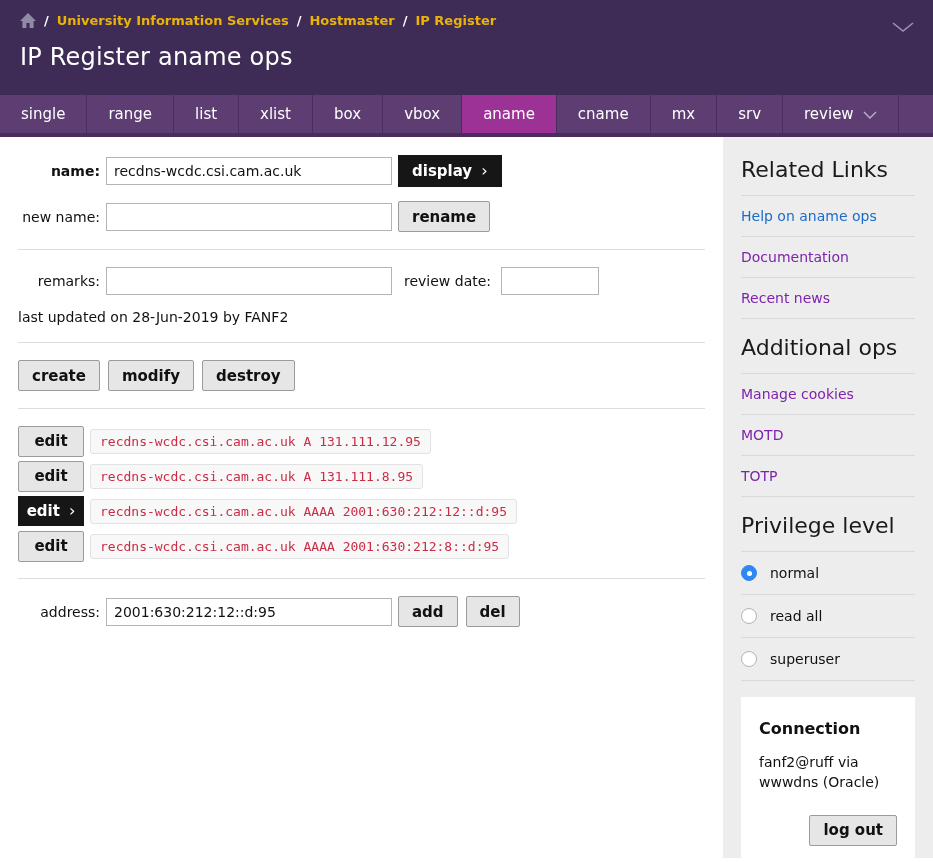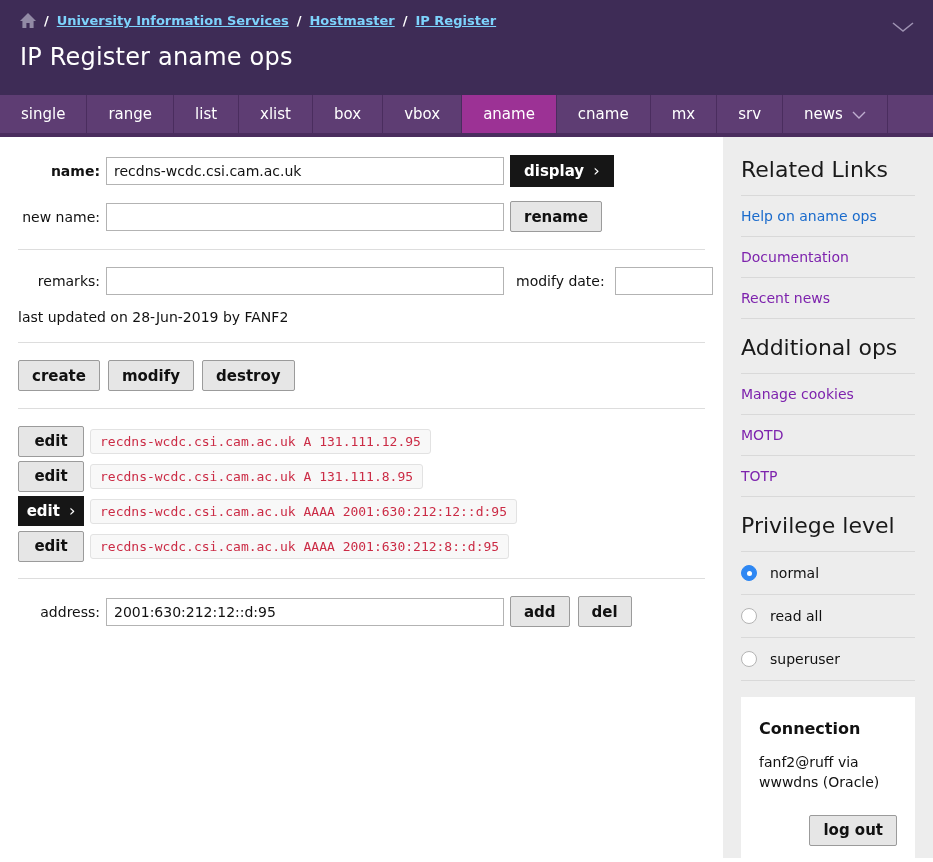--- a/index.html
+++ b/index.html
@@ -8,40 +8,40 @@
     font-family: "DejaVu Sans", "Liberation Sans", sans-serif;
     color:#111; background:#fff; width:933px;
   }
   .page { width:933px; height:862px; overflow:hidden; background:#fff; }
 
   
   .site-header { height:95px; background:#3e2c56; padding:13px 20px 0; position:relative; }
   .crumbs { display:flex; align-items:center; gap:8px; color:#fff; font-size:13px; font-weight:bold; }
   .crumbs .home { width:16px; height:15px; display:inline-flex; }
   .crumb-sep { font-weight:bold; color:#fff; }
-  .crumb-item { color:#7dd3fc; cursor:pointer;text-decoration:underline; }
+  .crumb-item { color:#eab308; cursor:pointer; }
   .page-title { color:#fff; font-size:24px; font-weight:500; margin:15px 0 0; letter-spacing:.2px; }
   .hdr-chev { position:absolute; right:18px; top:18px; cursor:pointer; }
 
   
   .tabs { display:flex; background:#5e3d73; height:42px; border-bottom:4px solid #4a2d5e; }
   .tab { display:flex; align-items:center; gap:9px; padding:16px 21px; color:#fff; font-size:15px;
          border-right:1px solid #4a2d5e; cursor:pointer; }
   .tab.active { background:#9c3295; }
 
   
   .content { display:flex; height:721px; }
   main.work { flex:1; padding-top:18px; background:#fff; }
   aside.side { width:210px; background:#ededed; padding:4px 18px 0; }
 
   
   .frow { display:flex; align-items:center; margin:0 0 14px; }
   .flabel { width:100px; text-align:right; margin-right:6px; font-size:14px; flex:none;padding-left:12px; }
   .flabel.bold { font-weight:bold; }
-  .txt { width:398px; height:28px; border:1px solid #b3b3b3; background:#fff; color:#111;
+  .txt { width:286px; height:28px; border:1px solid #b3b3b3; background:#fff; color:#111;
          padding:0 7px; font-size:14px; font-family:inherit; }
   .txt.small { width:98px; }
   .inline-label { font-size:14px; margin:0 10px 0 12px; }
 
   .btn { background:#e6e6e6; border:1px solid #9b9b9b; border-radius:2px; color:#111;
          font-weight:bold; font-size:15px; font-family:inherit; padding:4px 13px; height:31px; cursor:pointer; }
   .btn-dark { background:#161616; border:1px solid #161616; border-radius:0; color:#fff;
               font-weight:bold; font-size:15px; font-family:inherit; padding:4px 13px; height:32px;
               display:inline-flex; align-items:center; gap:9px; cursor:pointer; }
   .chev-r { font-weight:400; font-size:16px; line-height:1; }
@@ -131,21 +131,21 @@
       <div class="tab">
         <span>cname</span>
       </div>
       <div class="tab">
         <span>mx</span>
       </div>
       <div class="tab">
         <span>srv</span>
       </div>
       <div class="tab">
-        <span>news</span>
+        <span>review</span>
         <span><svg width="14" height="8" viewBox="0 0 14 8">
             <polyline points="1,1 7,7 13,1" fill="none" stroke="#bfaed0" stroke-width="1.4"></polyline>
           </svg></span>
       </div>
     </nav>
 
   <div class="content">
 
     <main class="work">
 
@@ -163,21 +163,21 @@
         <input class="txt" type="text" value="" style="">
         <button class="btn ml6">rename</button>
       </div>
 
       <hr class="rule">
 
 
       <div class="frow">
         <label class="flabel">remarks:</label>
         <input class="txt" type="text" value="" style="">
-        <span class="inline-label">modify date:</span>
+        <span class="inline-label">review date:</span>
         <input class="txt small" type="text" value="" style="">
       </div>
 
       <div class="updated">last updated on 28-Jun-2019 by FANF2</div>
 
       <hr class="rule">
 
       <div class="actions">
           <button class="btn">create</button>
           <button class="btn">modify</button>

